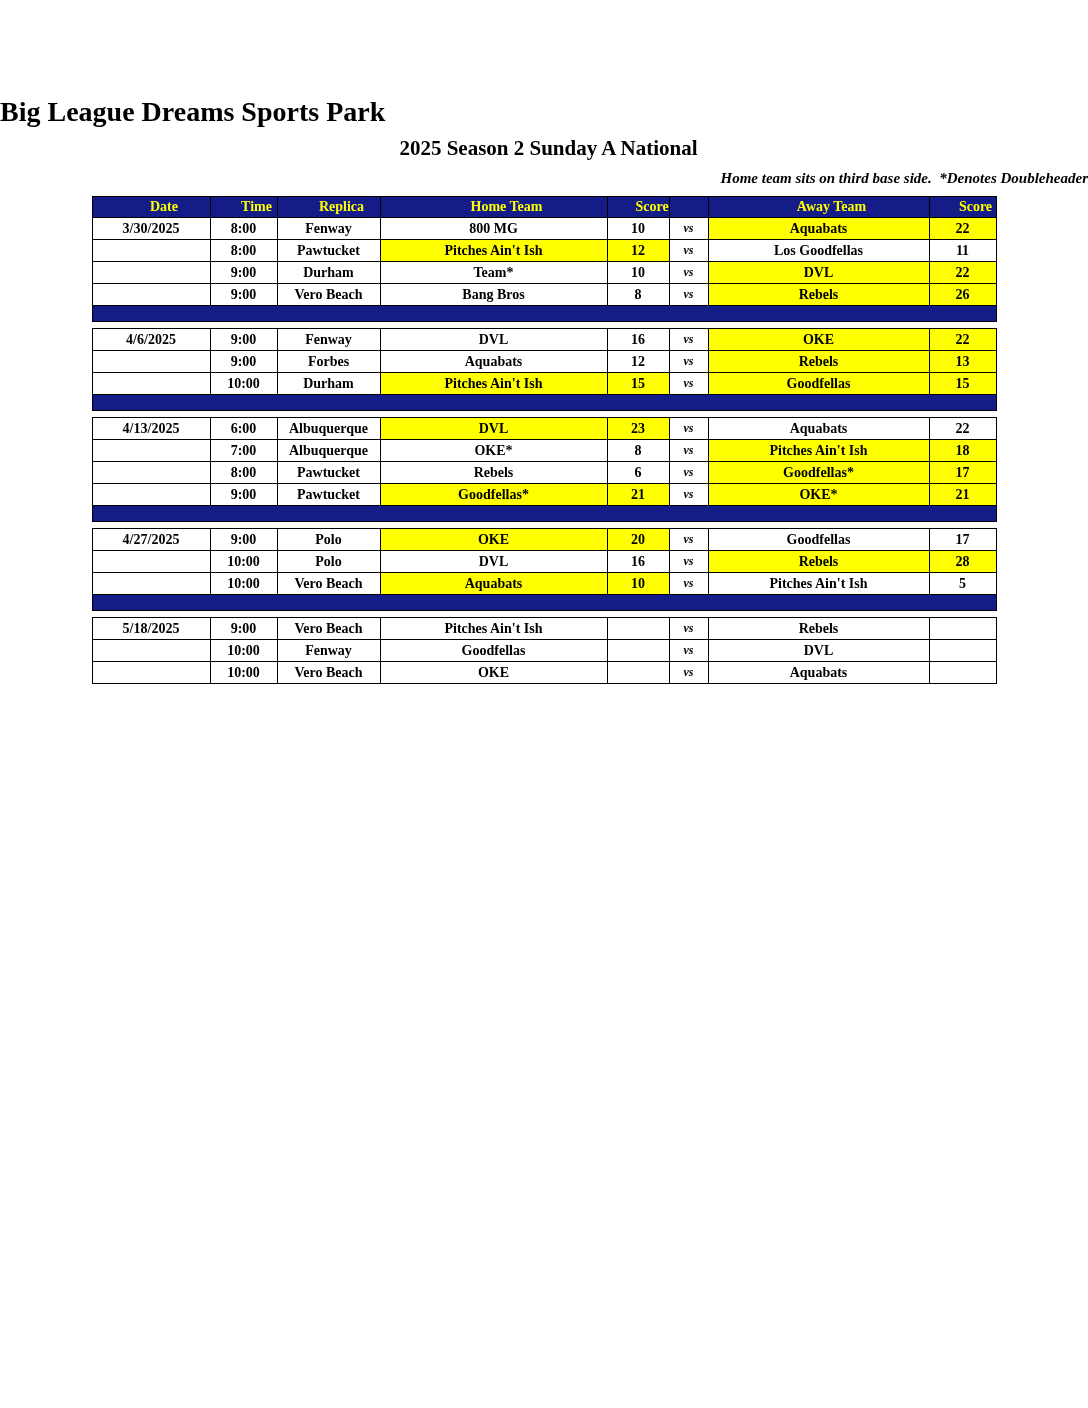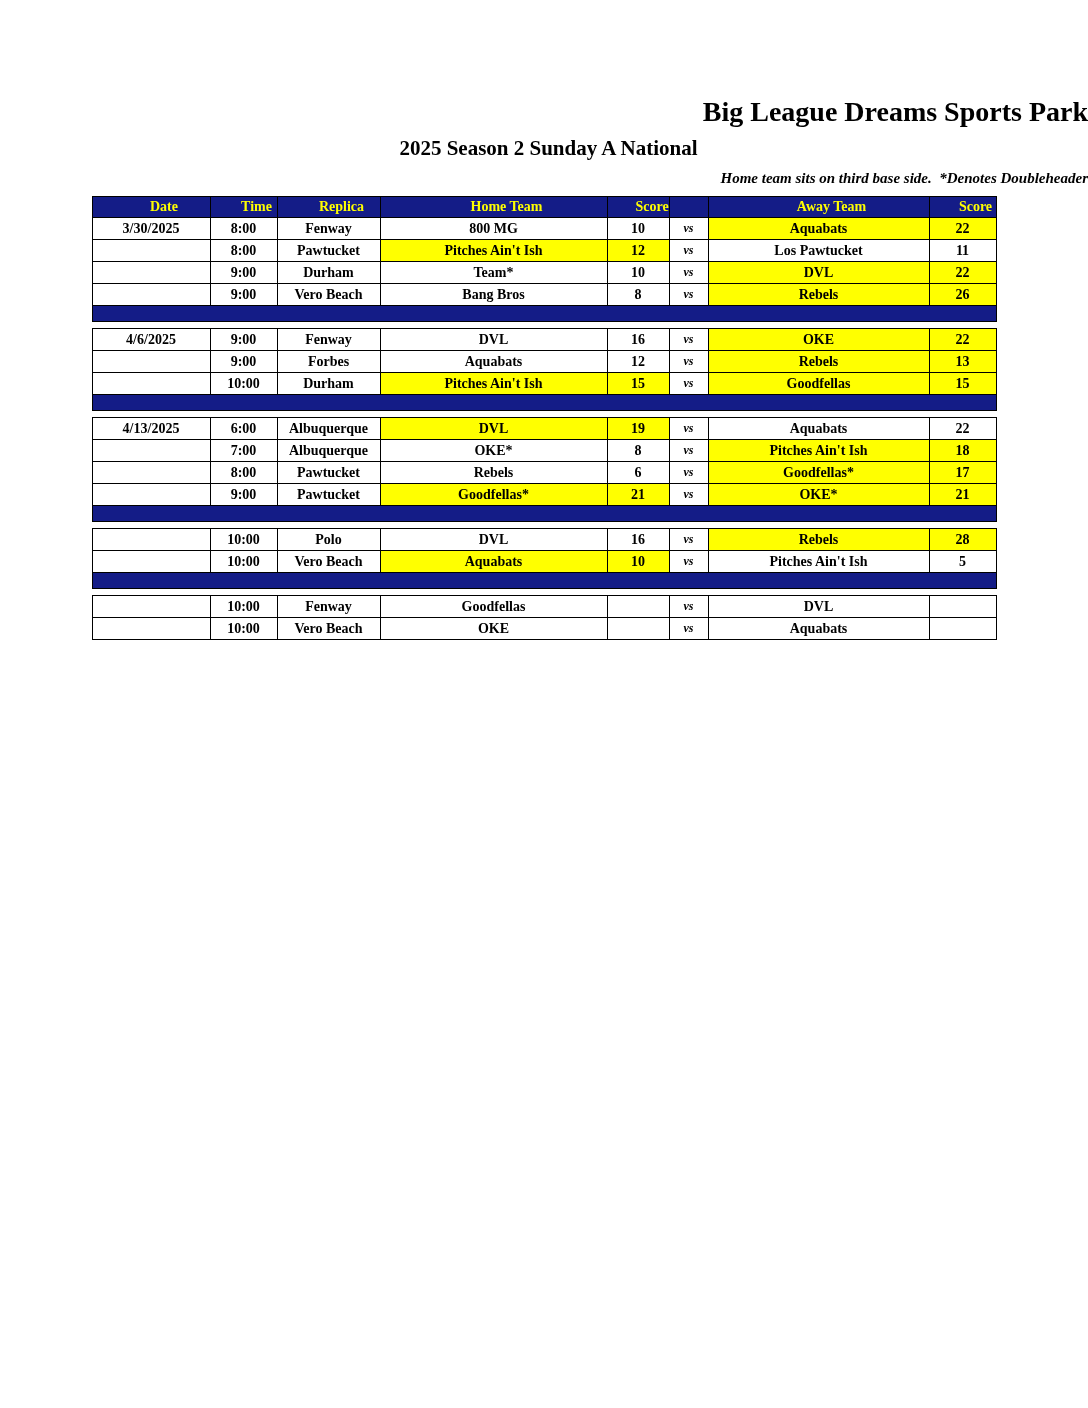--- a/index.html
+++ b/index.html
@@ -10,21 +10,21 @@
     height: 1408px;
     background: #ffffff;
     color: #000;
     font-family: "Liberation Serif", "DejaVu Serif", serif;
     overflow: hidden;
   }
   .page { padding-top: 96px; }
   .title {
     font-size: 28px;
     font-weight: bold;
-    text-align: right;
+    text-align: left;
     line-height: 1.15;
   }
   .subtitle {
     font-size: 21px;
     font-weight: bold;
     text-align: center;
     margin-top: 8px;
     margin-left: 9px;
   }
   .note {
@@ -105,21 +105,21 @@
           <td class="team hl">Aquabats</td>
           <td class="score hl">22</td>
         </tr>
         <tr>
           <td class="date"></td>
           <td class="time">8:00</td>
           <td class="replica">Pawtucket</td>
           <td class="team hl">Pitches Ain't Ish</td>
           <td class="score hl">12</td>
           <td class="vs">vs</td>
-          <td class="team">Los Pawtucket</td>
+          <td class="team">Los Goodfellas</td>
           <td class="score">11</td>
         </tr>
         <tr>
           <td class="date"></td>
           <td class="time">9:00</td>
           <td class="replica">Durham</td>
           <td class="team">Team*</td>
           <td class="score">10</td>
           <td class="vs">vs</td>
           <td class="team hl">DVL</td>
@@ -175,21 +175,21 @@
           <td colspan="8"></td>
         </tr>
         <tr class="gap">
           <td colspan="8"></td>
         </tr>
         <tr>
           <td class="date">4/13/2025</td>
           <td class="time">6:00</td>
           <td class="replica">Albuquerque</td>
           <td class="team hl">DVL</td>
-          <td class="score hl">19</td>
+          <td class="score hl">23</td>
           <td class="vs">vs</td>
           <td class="team">Aquabats</td>
           <td class="score">22</td>
         </tr>
         <tr>
           <td class="date"></td>
           <td class="time">7:00</td>
           <td class="replica">Albuquerque</td>
           <td class="team">OKE*</td>
           <td class="score">8</td>
@@ -217,20 +217,30 @@
           <td class="team hl">OKE*</td>
           <td class="score hl">21</td>
         </tr>
         <tr class="sep">
           <td colspan="8"></td>
         </tr>
         <tr class="gap">
           <td colspan="8"></td>
         </tr>
         <tr>
+          <td class="date">4/27/2025</td>
+          <td class="time">9:00</td>
+          <td class="replica">Polo</td>
+          <td class="team hl">OKE</td>
+          <td class="score hl">20</td>
+          <td class="vs">vs</td>
+          <td class="team">Goodfellas</td>
+          <td class="score">17</td>
+        </tr>
+        <tr>
           <td class="date"></td>
           <td class="time">10:00</td>
           <td class="replica">Polo</td>
           <td class="team">DVL</td>
           <td class="score">16</td>
           <td class="vs">vs</td>
           <td class="team hl">Rebels</td>
           <td class="score hl">28</td>
         </tr>
         <tr>
@@ -241,20 +251,30 @@
           <td class="score hl">10</td>
           <td class="vs">vs</td>
           <td class="team">Pitches Ain't Ish</td>
           <td class="score">5</td>
         </tr>
         <tr class="sep">
           <td colspan="8"></td>
         </tr>
         <tr class="gap">
           <td colspan="8"></td>
+        </tr>
+        <tr>
+          <td class="date">5/18/2025</td>
+          <td class="time">9:00</td>
+          <td class="replica">Vero Beach</td>
+          <td class="team">Pitches Ain't Ish</td>
+          <td class="score"></td>
+          <td class="vs">vs</td>
+          <td class="team">Rebels</td>
+          <td class="score"></td>
         </tr>
         <tr>
           <td class="date"></td>
           <td class="time">10:00</td>
           <td class="replica">Fenway</td>
           <td class="team">Goodfellas</td>
           <td class="score"></td>
           <td class="vs">vs</td>
           <td class="team">DVL</td>
           <td class="score"></td>

